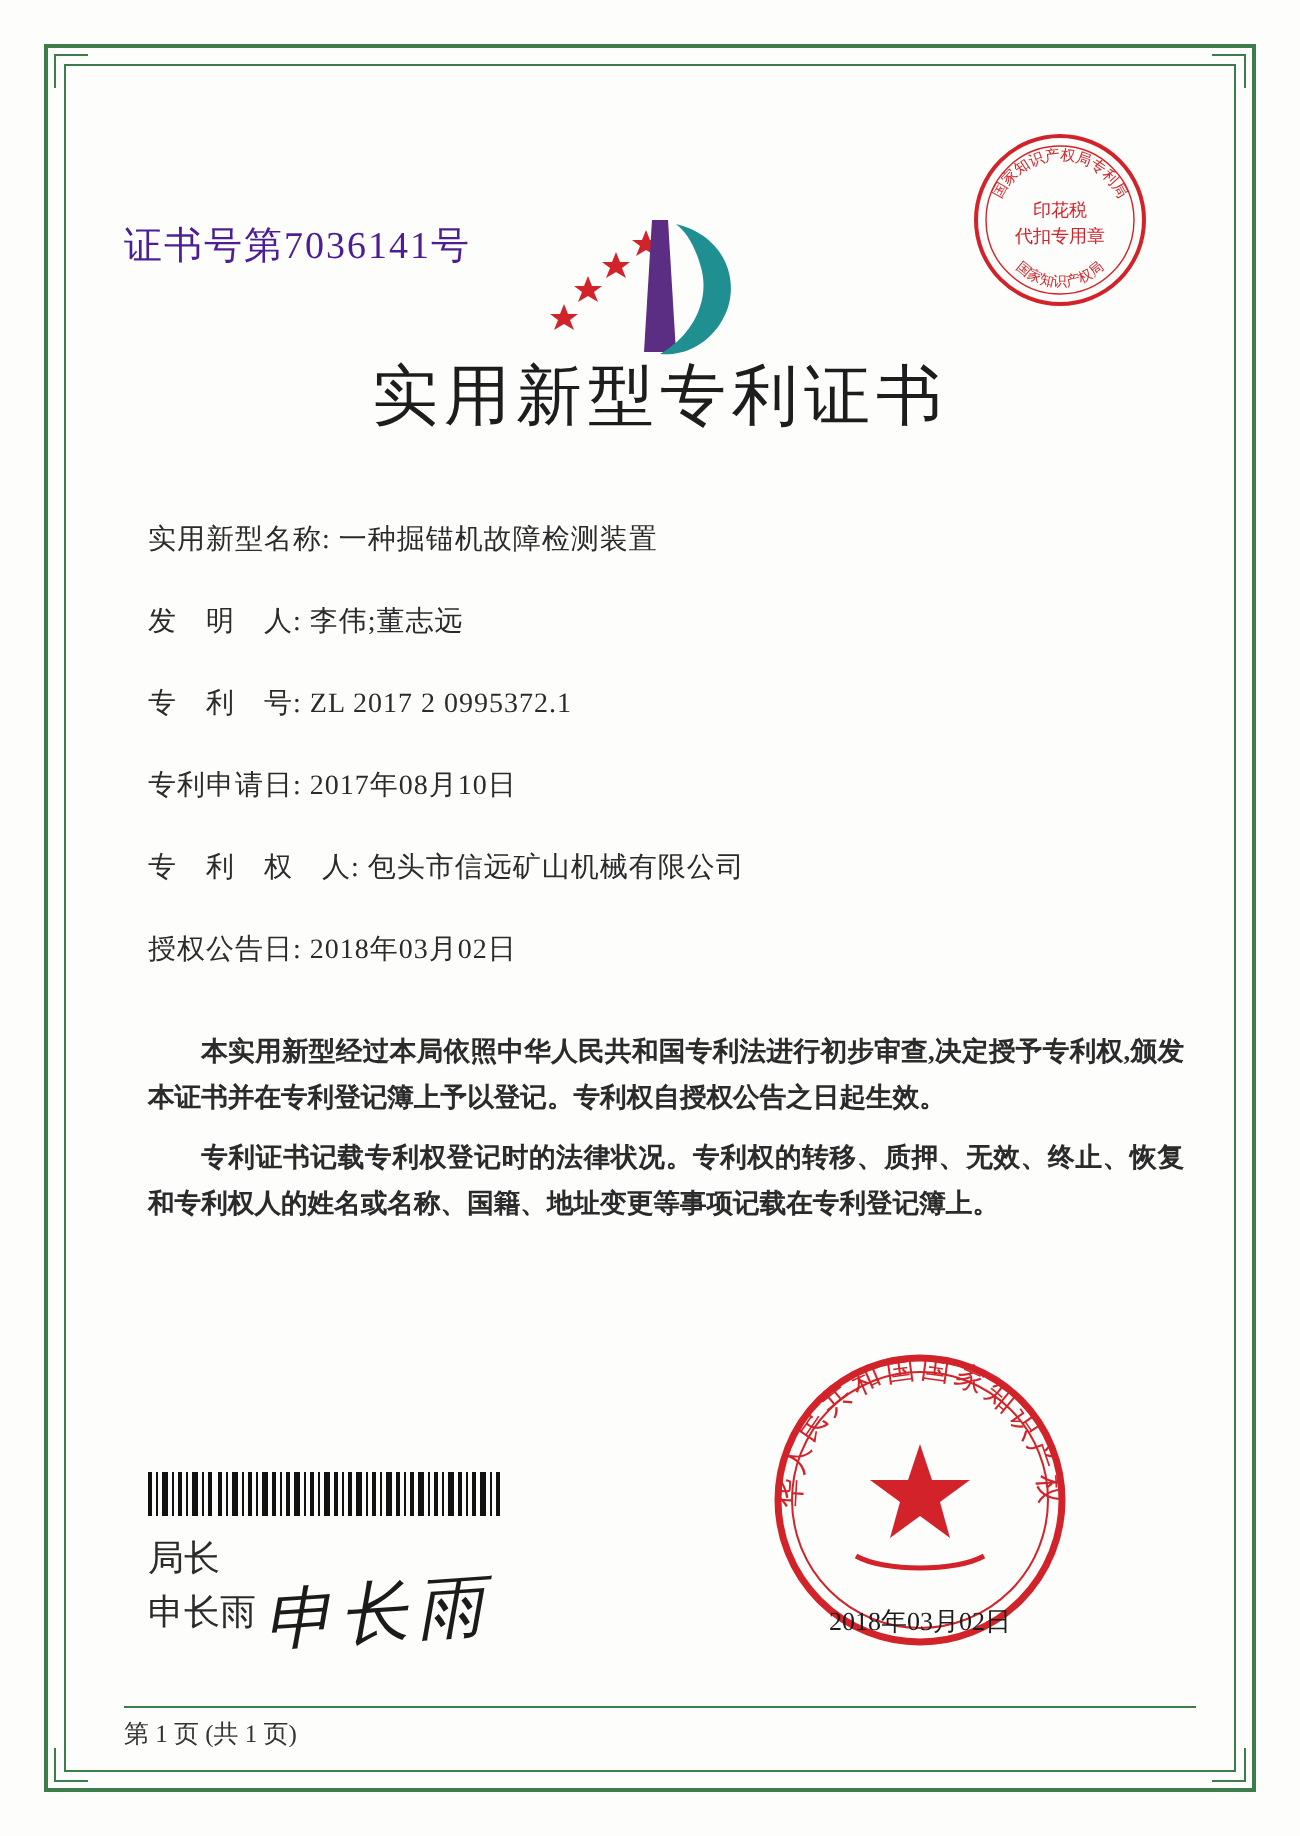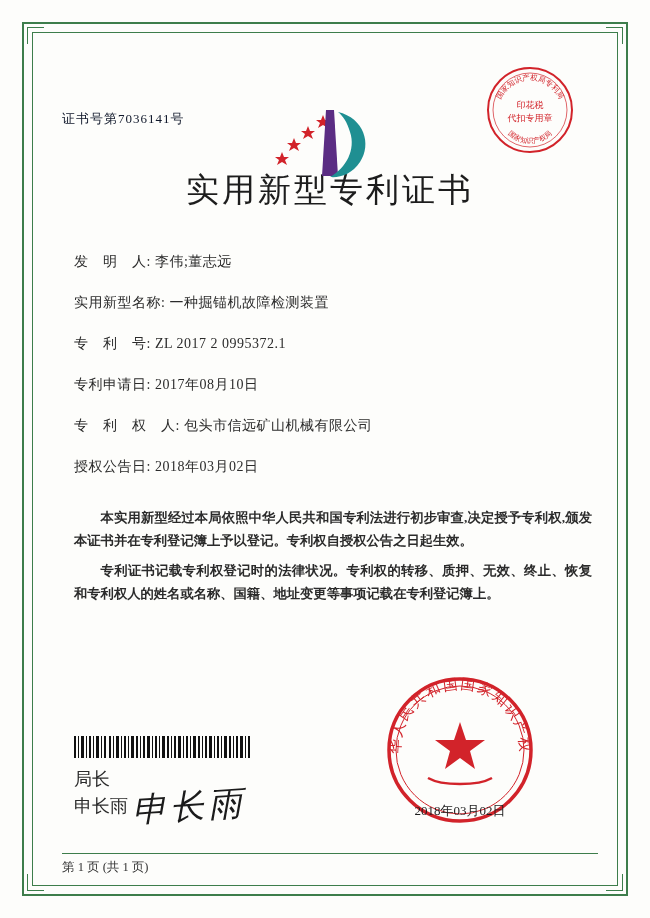--- a/index.html
+++ b/index.html
@@ -53,23 +53,23 @@
   
   .content {
     position: absolute;
     left: 62px;
     top: 52px;
     right: 52px;
     bottom: 40px;
   }
 
   .cert-no {
-    font-size: 13px;
+    font-size: 19px;
     letter-spacing: 1px;
-    color: #0f172a;
+    color: #4c1d95;
     margin-top: 58px;
   }
 
   
   .logo {
     position: absolute;
     left: 206px;
     top: 36px;
     width: 110px;
     height: 110px;
@@ -241,26 +241,26 @@
         </text>
       </svg>
     </div>
 
     <div class="cert-no">证书号第7036141号</div>
 
     <div class="main-title">实用新型专利证书</div>
 
     <div class="fields">
       <div class="field-row">
+        <span class="field-label">实用新型名称:</span>
+        <span class="field-value">一种掘锚机故障检测装置</span>
+      </div>
+      <div class="field-row">
         <span class="field-label">发　明　人:</span>
         <span class="field-value">李伟;董志远</span>
-      </div>
-      <div class="field-row">
-        <span class="field-label">实用新型名称:</span>
-        <span class="field-value">一种掘锚机故障检测装置</span>
       </div>
       <div class="field-row">
         <span class="field-label">专　利　号:</span>
         <span class="field-value">ZL 2017 2 0995372.1</span>
       </div>
       <div class="field-row">
         <span class="field-label">专利申请日:</span>
         <span class="field-value">2017年08月10日</span>
       </div>
       <div class="field-row">

